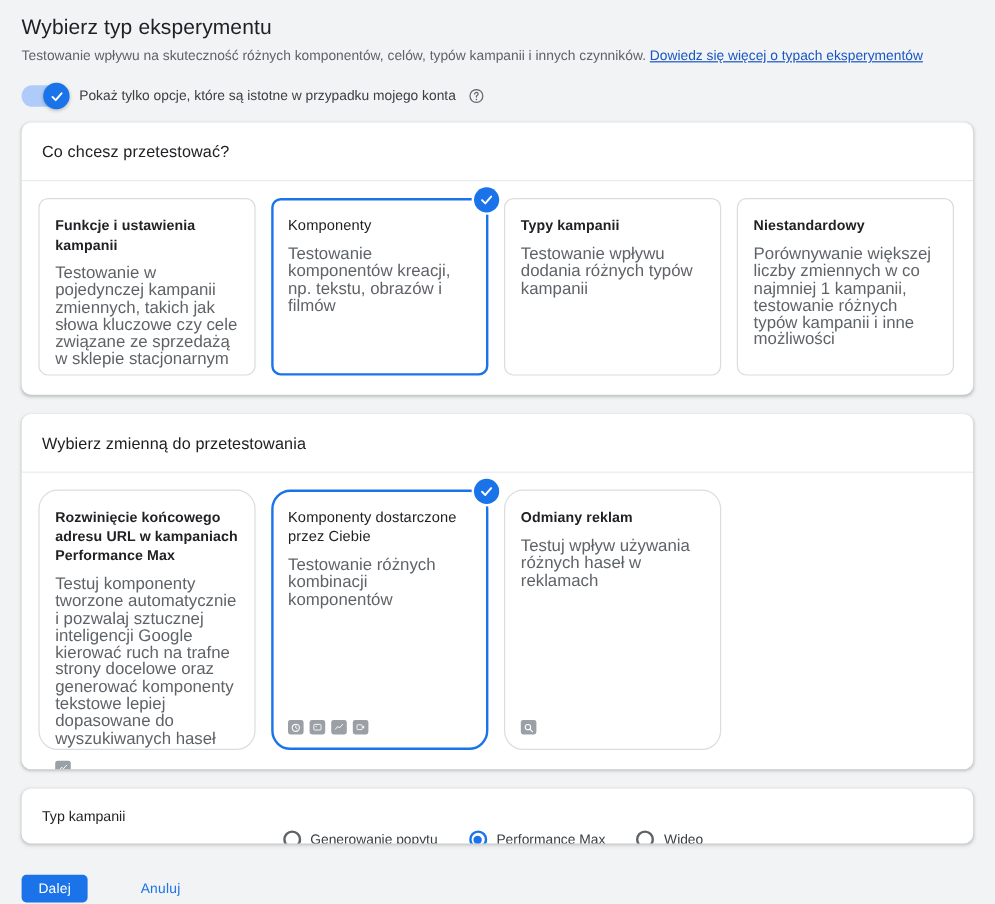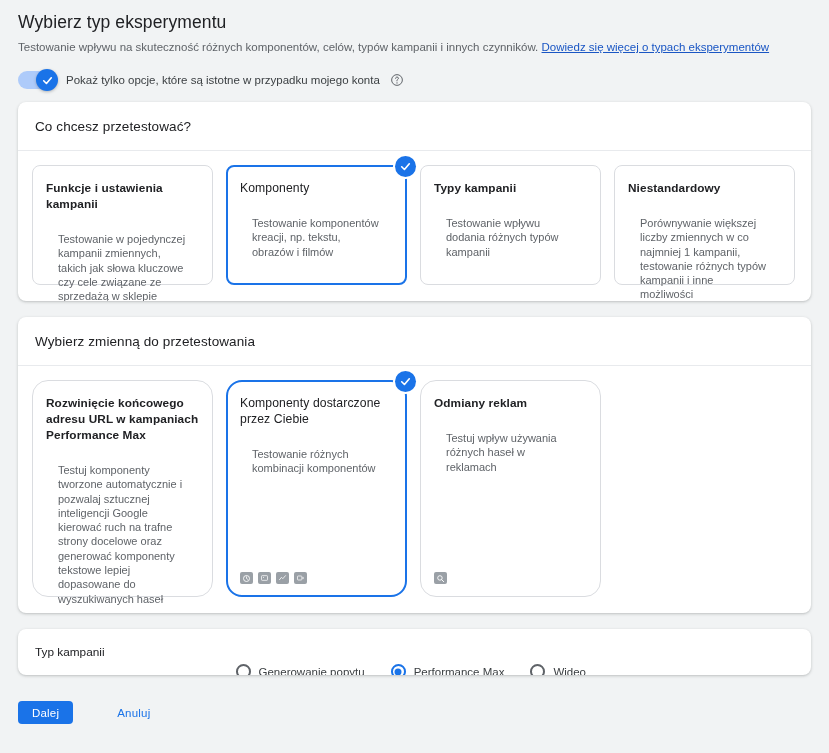--- a/index.html
+++ b/index.html
@@ -139,24 +139,24 @@
     line-height: 16px;
     margin: 0 0 8px 0;
     letter-spacing: .1px;
   }
   .opt-card.selected .card-title {
     font-weight: 400;
     font-size: 12.2px;
     color: #202124;
   }
   .opt-card .card-desc {
-    font-size: 11px;
+    font-size: 14px;
     color: #5f6368;
     line-height: 14.3px;
-    margin: 12px;
+    margin: 0;
     flex: 1 1 auto;
   }
   .check-badge {
     position: absolute;
     top: -11px;
     right: -11px;
     width: 21px;
     height: 21px;
     border-radius: 50%;
     background: #1a73e8;
@@ -179,21 +179,21 @@
     border-radius: 2px;
     background: #9aa0a6;
     display: flex;
     align-items: center;
     justify-content: center;
     flex: 0 0 auto;
   }
   .mini-icon svg { display: block; }
 
   
-  .panel-types .opt-card { height: 120px; }
+  .panel-types .opt-card { height: 148px; }
   
   .panel-vars .opt-card  { height: 217px; border-radius: 16px; }
 
   
   .panel-camp .panel-body {
     padding: 0;
     height: 46px;
     align-items: center;
   }
   .camp-label {

